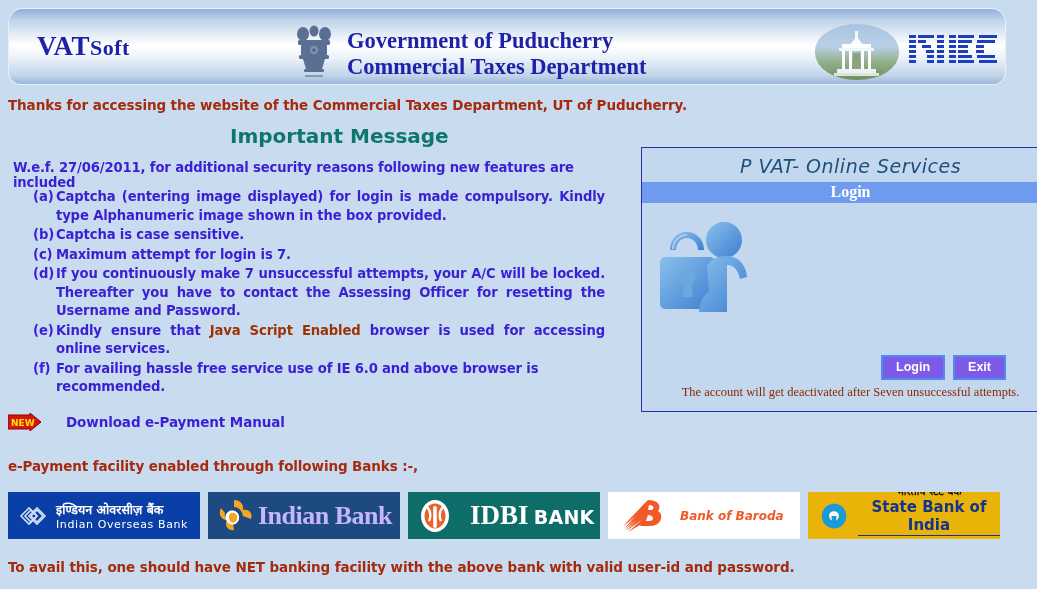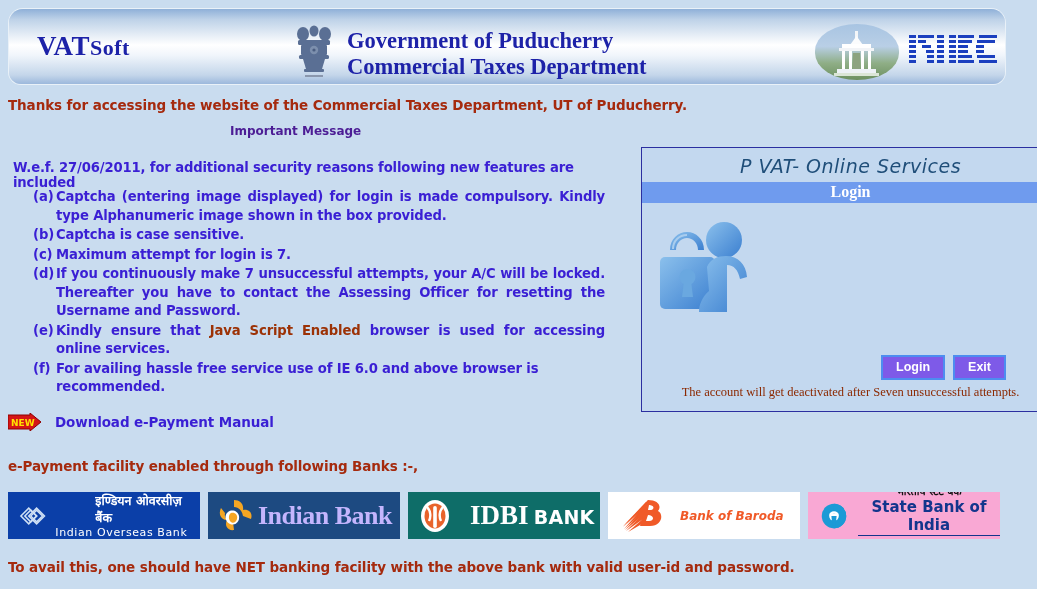--- a/index.html
+++ b/index.html
@@ -65,22 +65,22 @@
   
   .thanks {
     position: absolute; left: 8px; top: 97px;
     font-size: 13.5px; font-weight: bold;
     color: #a52a0e;
     font-family: "DejaVu Sans", sans-serif;
     letter-spacing: -0.1px;
   }
   .important {
     position: absolute; left: 230px; top: 124px;
-    font-size: 12px; font-weight: bold;
-    color: #4c1d95;
+    font-size: 20px; font-weight: bold;
+    color: #0f766e;
   }
   .wef {
     position: absolute; left: 13px; top: 160px;
     width: 590px;
     font-size: 13.2px; font-weight: bold;
     color: #3a1fd4;
     letter-spacing: -0.15px;
   }
   .msg-list {
     position: absolute; left: 33px; top: 188px;
@@ -100,21 +100,21 @@
   .js-hl { color: #9c3206; }
   .newrow {
     position: absolute; left: 8px; top: 413px;
     display: flex; align-items: center;
   }
   .new-badge {
     width: 34px; height: 18px;
     position: relative;
   }
   .dl-manual {
-    margin-left: 13px;
+    margin-left: 24px;
     font-size: 13.5px; font-weight: bold;
     color: #3a1fd4;
     letter-spacing: -0.1px;
   }
   .epay-line {
     position: absolute; left: 8px; top: 458px;
     font-size: 13.5px; font-weight: bold;
     color: #a52a0e;
     letter-spacing: -0.1px;
   }
@@ -126,23 +126,23 @@
     width: 192px; height: 47px;
     position: relative;
     overflow: hidden;
     display: flex; align-items: center;
     box-sizing: border-box;
   }
   .bank-iob { background: #0b3fa8; padding-left: 8px; }
   .bank-ib { background: #1d4a81; padding-left: 6px; }
   .bank-idbi { background: #0e6d68; padding-left: 10px; }
   .bank-bob { background: #ffffff; padding-left: 12px; }
-  .bank-sbi { background: #f9a8d4; padding-left: 12px; }
+  .bank-sbi { background: #eab308; padding-left: 12px; }
   .iob-txt { color: #fff; margin-left: 6px; }
-  .iob-hi { font-size: 12.5px; font-weight: bold; font-family: "DejaVu Sans", sans-serif; margin-left: 40px; }
+  .iob-hi { font-size: 12.5px; font-weight: bold; font-family: "DejaVu Sans", sans-serif; }
   .iob-en { font-size: 11px; font-weight: normal; letter-spacing: .6px; }
   .ib-txt {
     color: #c4b5fd; font-family: "Liberation Serif", serif;
     font-weight: bold; font-size: 26px; letter-spacing: -.5px;
     margin-left: 2px;
   }
   .idbi-txt { color: #ffffff; margin-left: 18px; white-space: nowrap; }
   .idbi-a { font-family: "Liberation Serif", serif; font-weight: bold; font-size: 27px; }
   .idbi-b { font-size: 19px; font-weight: bold; letter-spacing: .3px; }
   .bob-txt {

